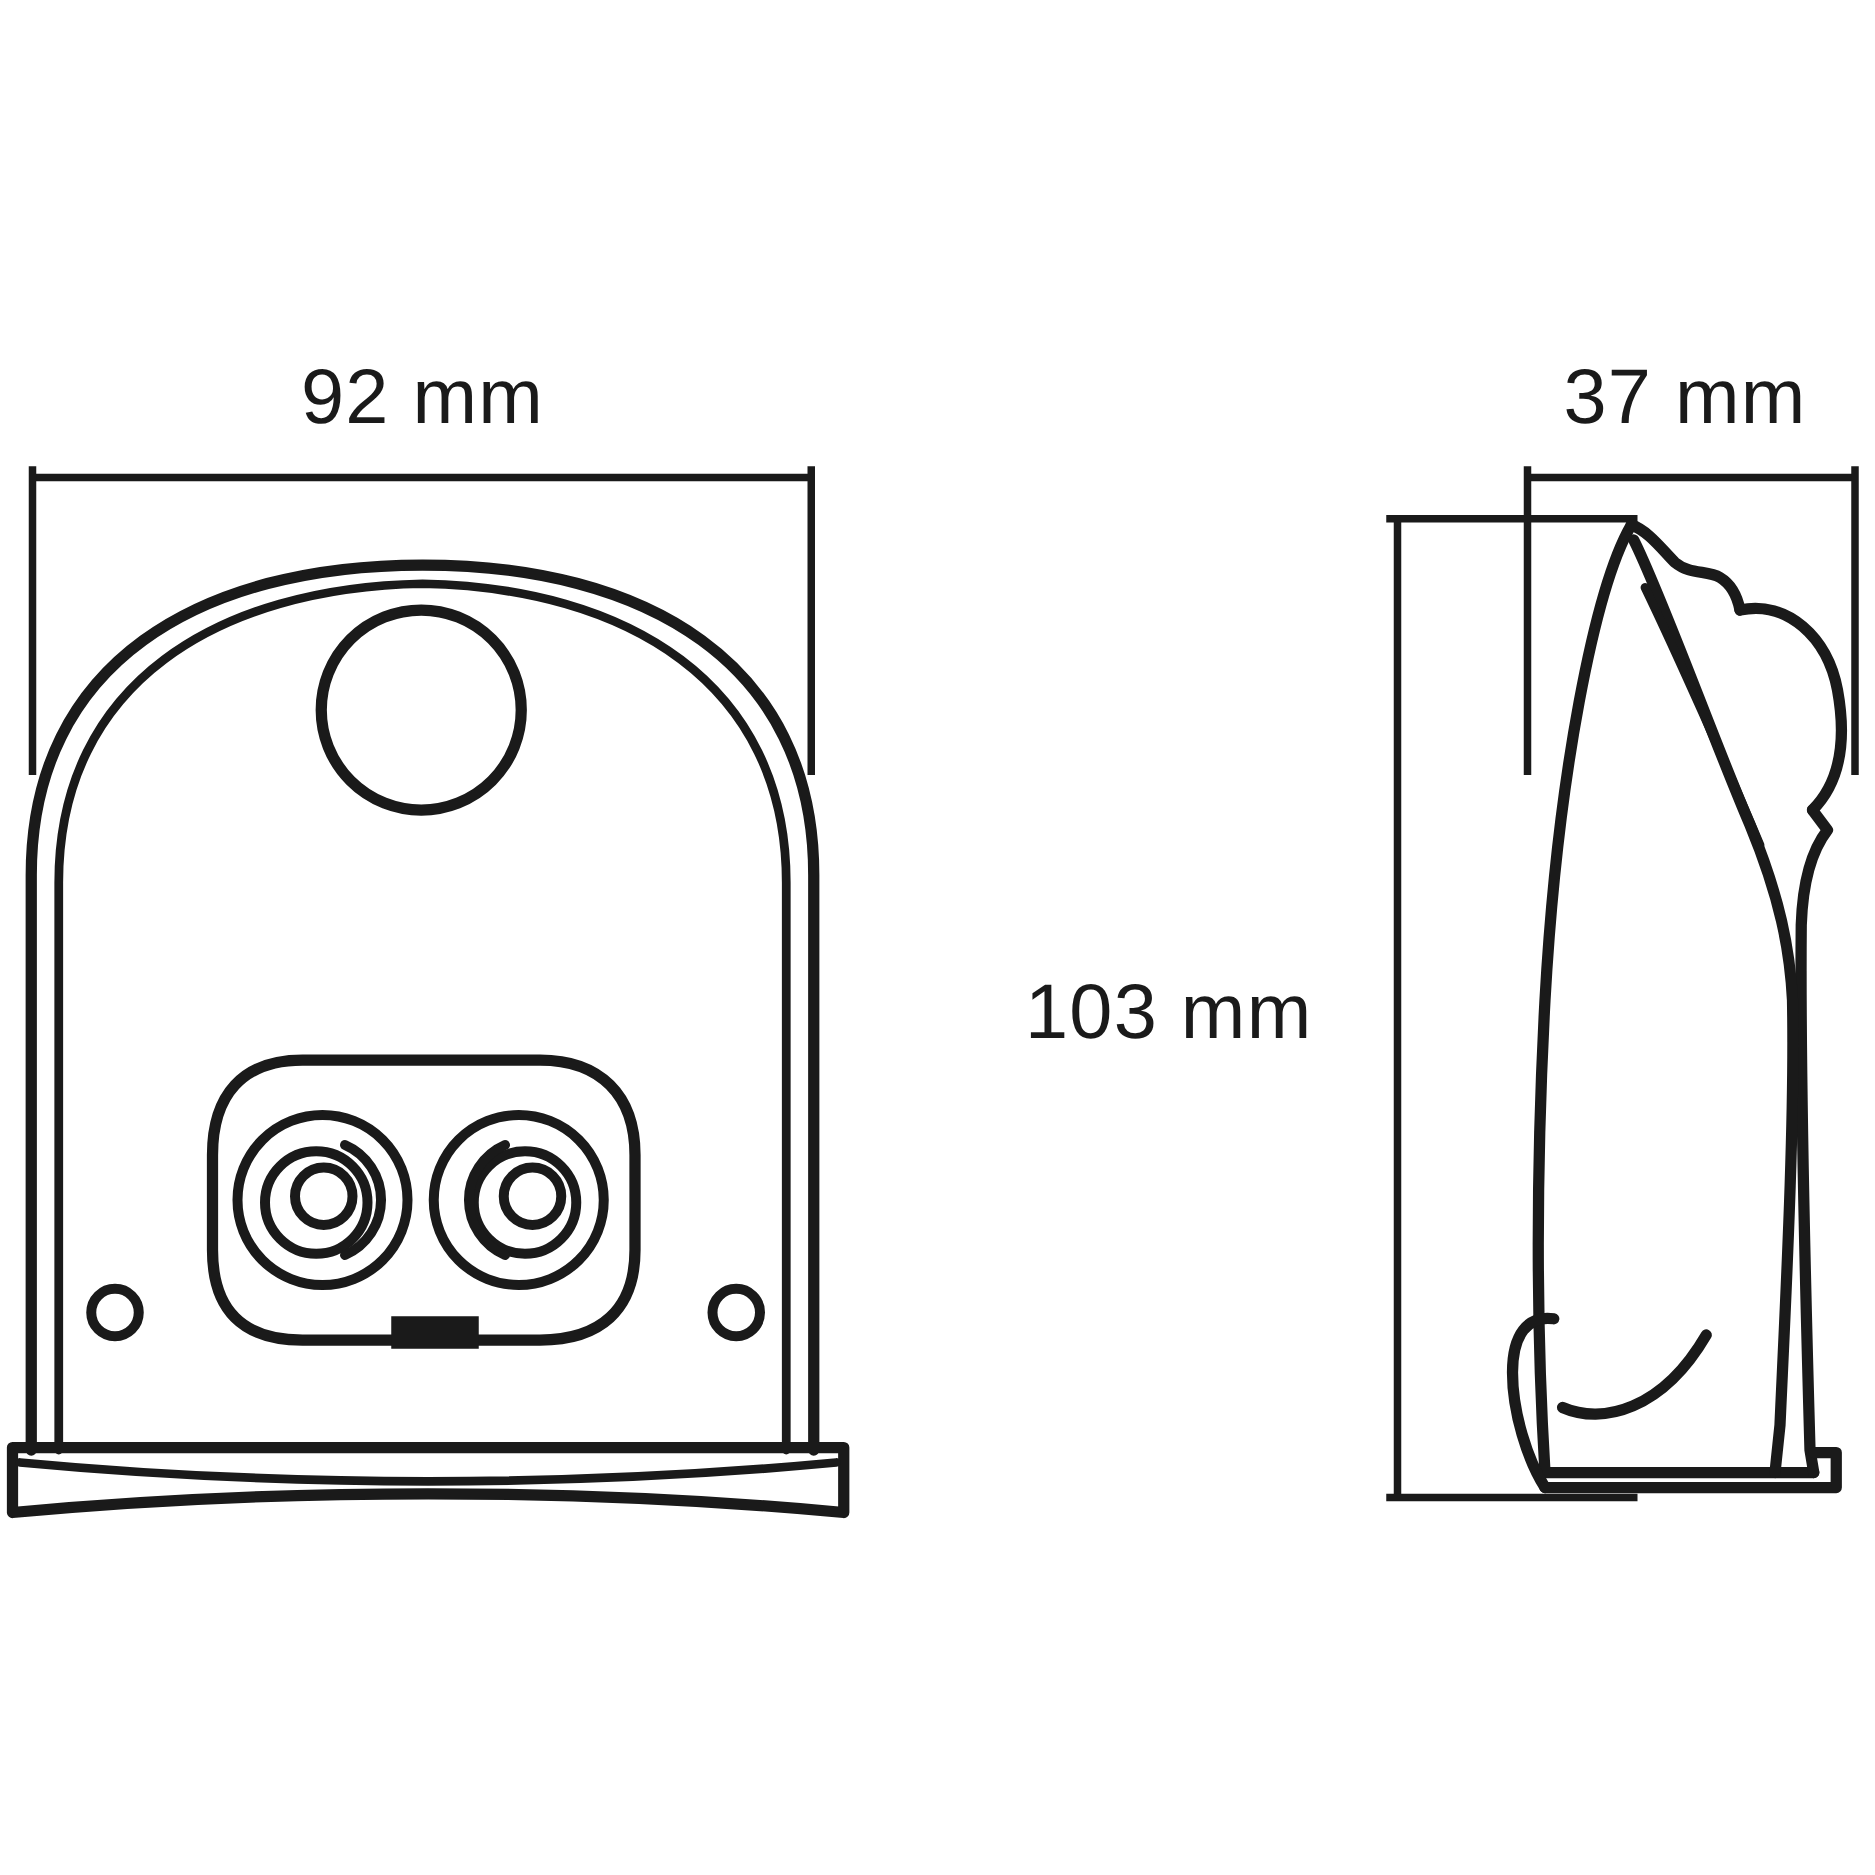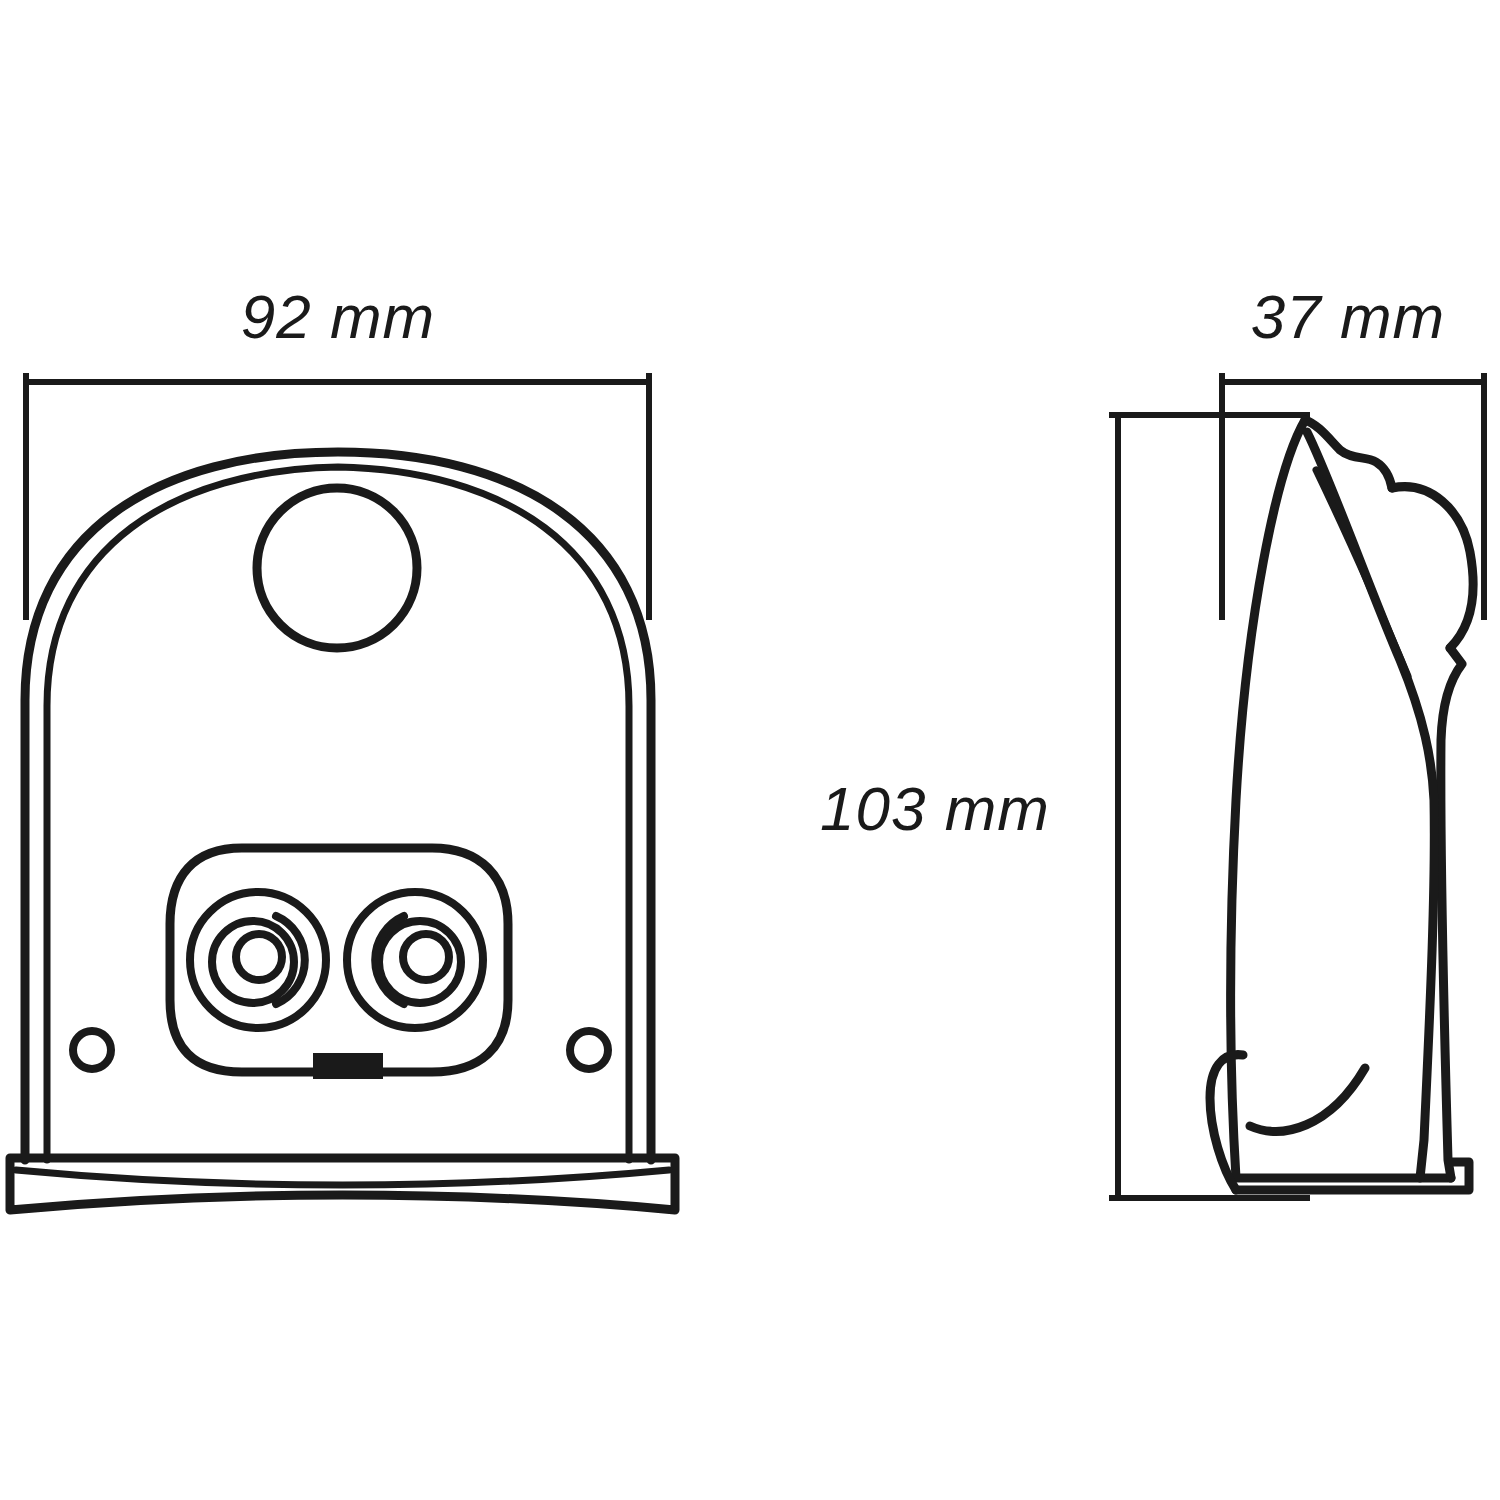--- a/index.html
+++ b/index.html
@@ -13,21 +13,20 @@
     position: relative;
     overflow: hidden;
     font-family: "Liberation Sans", sans-serif;
   }
   #drawing-root {
     position: absolute;
     left: 0;
     top: 0;
     width: 1500px;
     height: 1500px;
-    font-style: italic;
   }
   svg.drawing-canvas {
     display: block;
     width: 1500px;
     height: 1500px;
   }
   .dim-text {
     font-family: "Liberation Sans", sans-serif;
     font-size: 62px;
     font-weight: 400;

